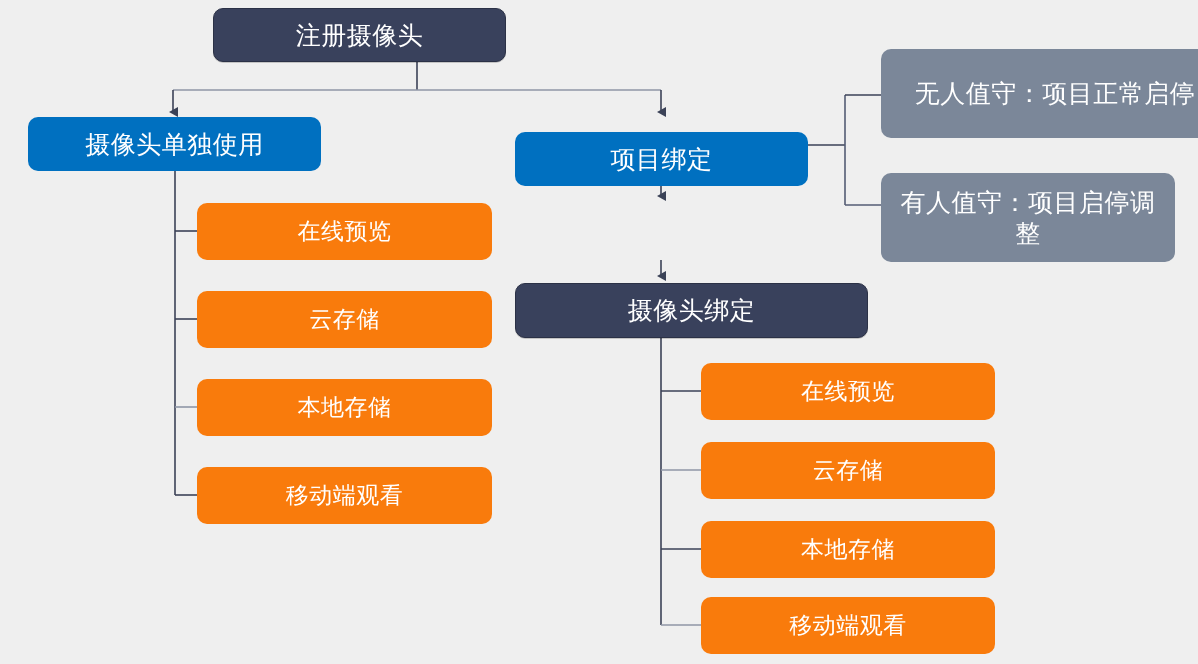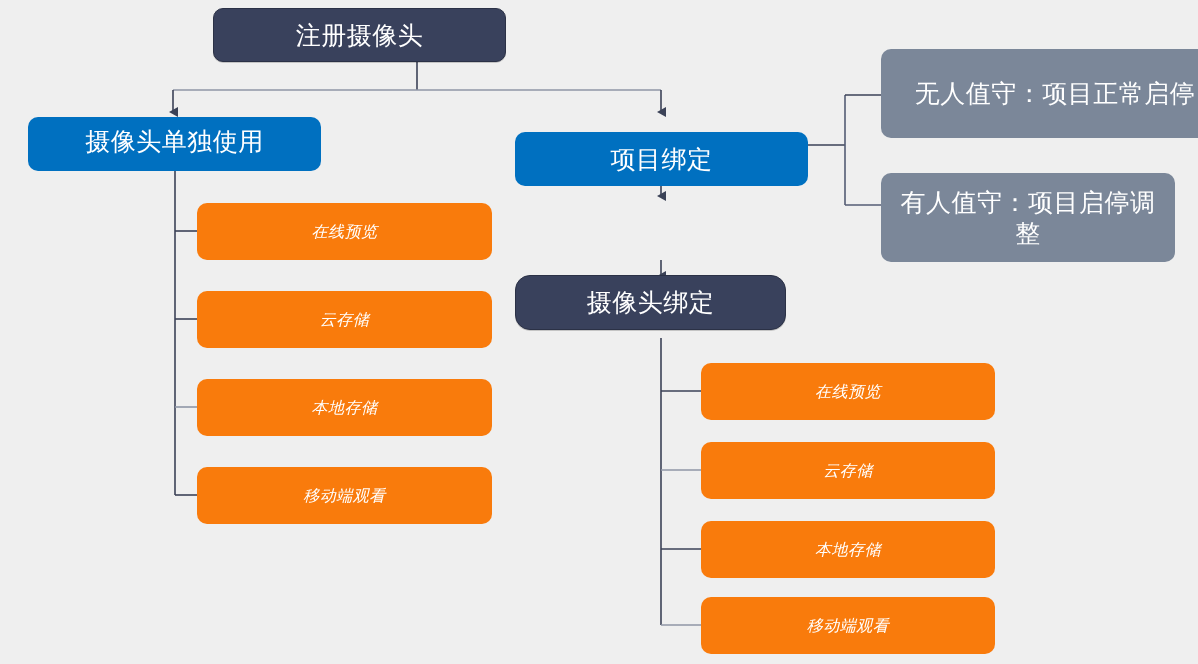--- a/index.html
+++ b/index.html
@@ -48,22 +48,21 @@
   .node.blue {
     background: #0070c0;
     font-size: 25px;
   }
   .node.gray {
     background: #7b8799;
     font-size: 25px;
   }
   .node.orange {
     background: #f97b0c;
-    font-size: 16px;
-    font-style: italic;
+    font-size: 23px;
   }
   .node.two-line {
     font-size: 25px;
   }
 </style>
 </head>
 <body>
 
 <div id="canvas">
 
@@ -101,38 +100,38 @@
     <path d="M661,391 L701,391" stroke="#3b4257" stroke-width="1.6" fill="none"></path>
     <path d="M661,470 L701,470" stroke="#8f96a6" stroke-width="1.6" fill="none"></path>
     <path d="M661,549 L701,549" stroke="#3b4257" stroke-width="1.6" fill="none"></path>
     <path d="M661,625 L701,625" stroke="#8f96a6" stroke-width="1.6" fill="none"></path>
   </svg>
 
   <div class="node dark" style="left:213px; top:8px; width:293px; height:54px;">
     <span>注册摄像头</span>
   </div>
 
-  <div class="node blue" style="left:28px; top:117px; width:293px; height:54px;font-family:Liberation Mono, monospace;">
+  <div class="node blue" style="left:28px; top:117px; width:293px; height:54px;">
     <span>摄像头单独使用</span>
   </div>
 
   <div class="node blue" style="left:515px; top:132px; width:293px; height:54px;">
     <span>项目绑定</span>
   </div>
 
   <div class="node gray two-line" style="left:881px; top:49px; width:348px; height:89px;">
     <span>无人值守：项目正常启停</span>
   </div>
 
   <div class="node gray two-line" style="left:881px; top:173px; width:294px; height:89px;">
     <span>有人值守：项目启停调整</span>
   </div>
 
 
-  <div class="node dark" style="left:515px; top:275px; width:271px; height:55px;border-radius:15px;">
+  <div class="node dark" style="left:515px; top:283px; width:353px; height:55px;">
     <span>摄像头绑定</span>
   </div>
 
   <div class="node orange" style="left:197px; top:203px; width:295px; height:57px;">
     <span>在线预览</span>
   </div>
   <div class="node orange" style="left:197px; top:291px; width:295px; height:57px;">
     <span>云存储</span>
   </div>
   <div class="node orange" style="left:197px; top:379px; width:295px; height:57px;">

